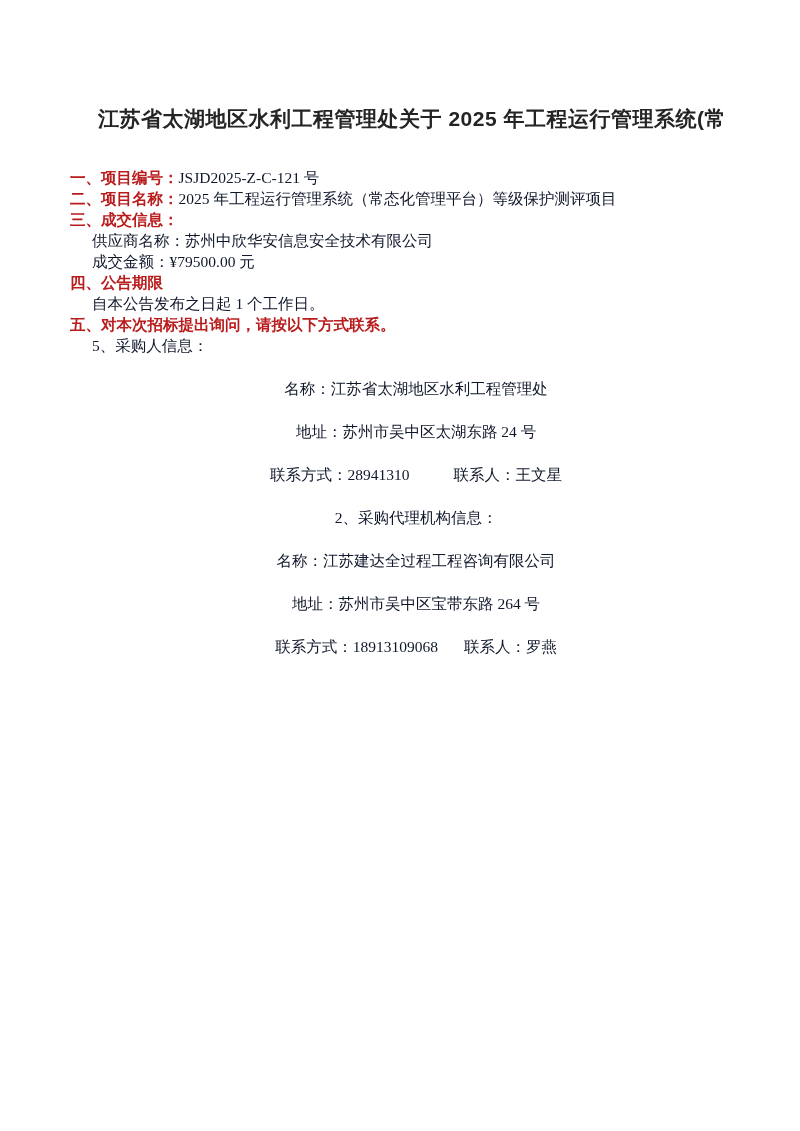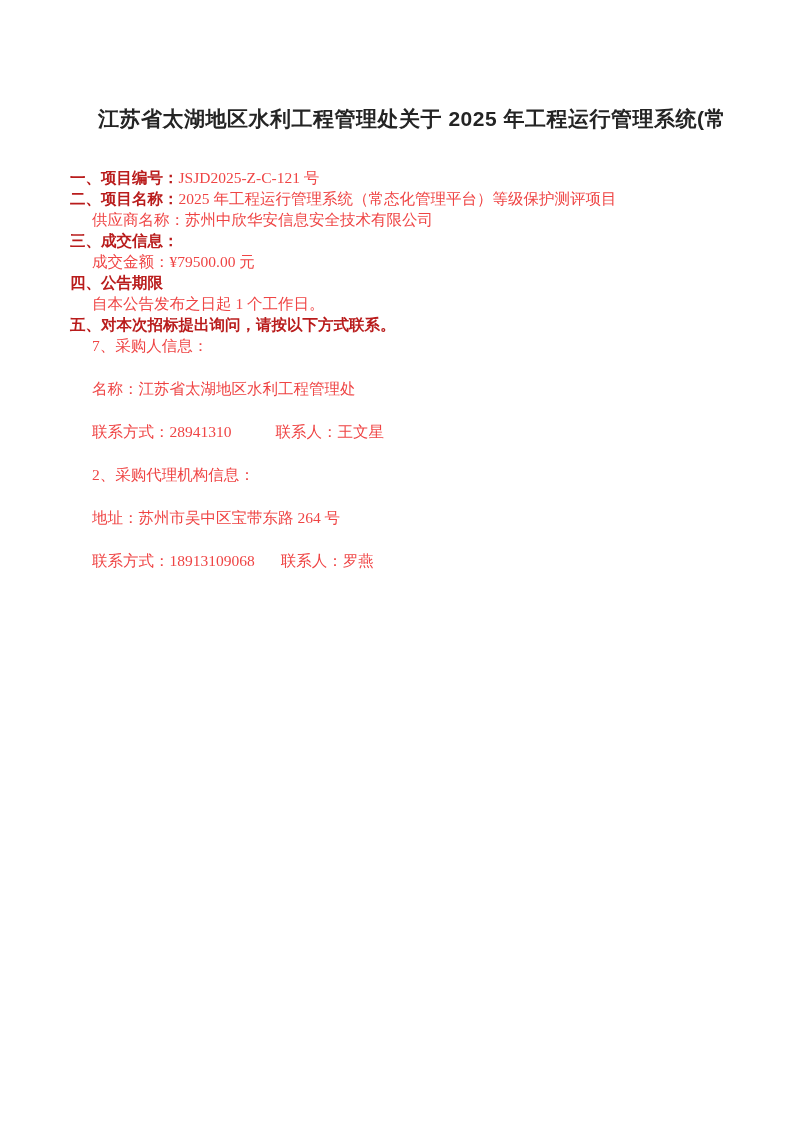--- a/index.html
+++ b/index.html
@@ -29,30 +29,30 @@
     margin: 26px 60px 0 70px;
     font-size: 15.5px;
     color: #404040;
   }
   .line {
     line-height: 21px;
     margin-top: 0;
     white-space: nowrap;
   }
   .line.first { margin-top: 0; }
-  .line.wide { margin-top: 22px; }
+  .line.wide { margin-top: 22px; text-align: center; }
   .bold-label {
     font-family: "Liberation Sans", "DejaVu Sans", sans-serif;
     font-weight: 700;
     color: #b91c1c;
   }
   .serif-value {
     font-family: "Liberation Serif", "DejaVu Serif", serif;
     font-weight: 400;
-    color: #ef4444;
+    color: #0f172a;
   }
   .indent { padding-left: 22px; }
   .ml-wide { margin-left: 44px; }
   .ml-narrow { margin-left: 26px; }
 </style>
 </head>
 <body>
 
 <div class="page">
 
@@ -63,43 +63,45 @@
   <div class="content">
 
     <div class="line first">
       <span class="bold-label">一、项目编号：</span><span class="serif-value">JSJD2025-Z-C-121 号</span>
     </div>
 
     <div class="line">
       <span class="bold-label">二、项目名称：</span><span class="serif-value">2025 年工程运行管理系统（常态化管理平台）等级保护测评项目</span>
     </div>
 
+    <div class="line bold-label">三、成交信息：</div>
+
     <div class="line indent serif-value">供应商名称：苏州中欣华安信息安全技术有限公司</div>
-
-    <div class="line bold-label">三、成交信息：</div>
 
     <div class="line indent serif-value">成交金额：¥79500.00 元</div>
 
     <div class="line bold-label">四、公告期限</div>
 
     <div class="line indent serif-value">自本公告发布之日起 1 个工作日。</div>
 
     <div class="line bold-label">五、对本次招标提出询问，请按以下方式联系。</div>
 
-    <div class="line indent serif-value">7、采购人信息：</div>
+    <div class="line indent serif-value">5、采购人信息：</div>
 
     <div class="line wide indent serif-value">名称：江苏省太湖地区水利工程管理处</div>
 
+    <div class="line wide indent serif-value">地址：苏州市吴中区太湖东路 24 号</div>
 
     <div class="line wide indent">
       <span class="serif-value">联系方式：28941310</span><span class="serif-value ml-wide">联系人：王文星</span>
     </div>
 
     <div class="line wide indent serif-value">2、采购代理机构信息：</div>
 
+    <div class="line wide indent serif-value">名称：江苏建达全过程工程咨询有限公司</div>
 
     <div class="line wide indent serif-value">地址：苏州市吴中区宝带东路 264 号</div>
 
     <div class="line wide indent">
       <span class="serif-value">联系方式：18913109068</span><span class="serif-value ml-narrow">联系人：罗燕</span>
     </div>
 
   </div>
 </div>
 

